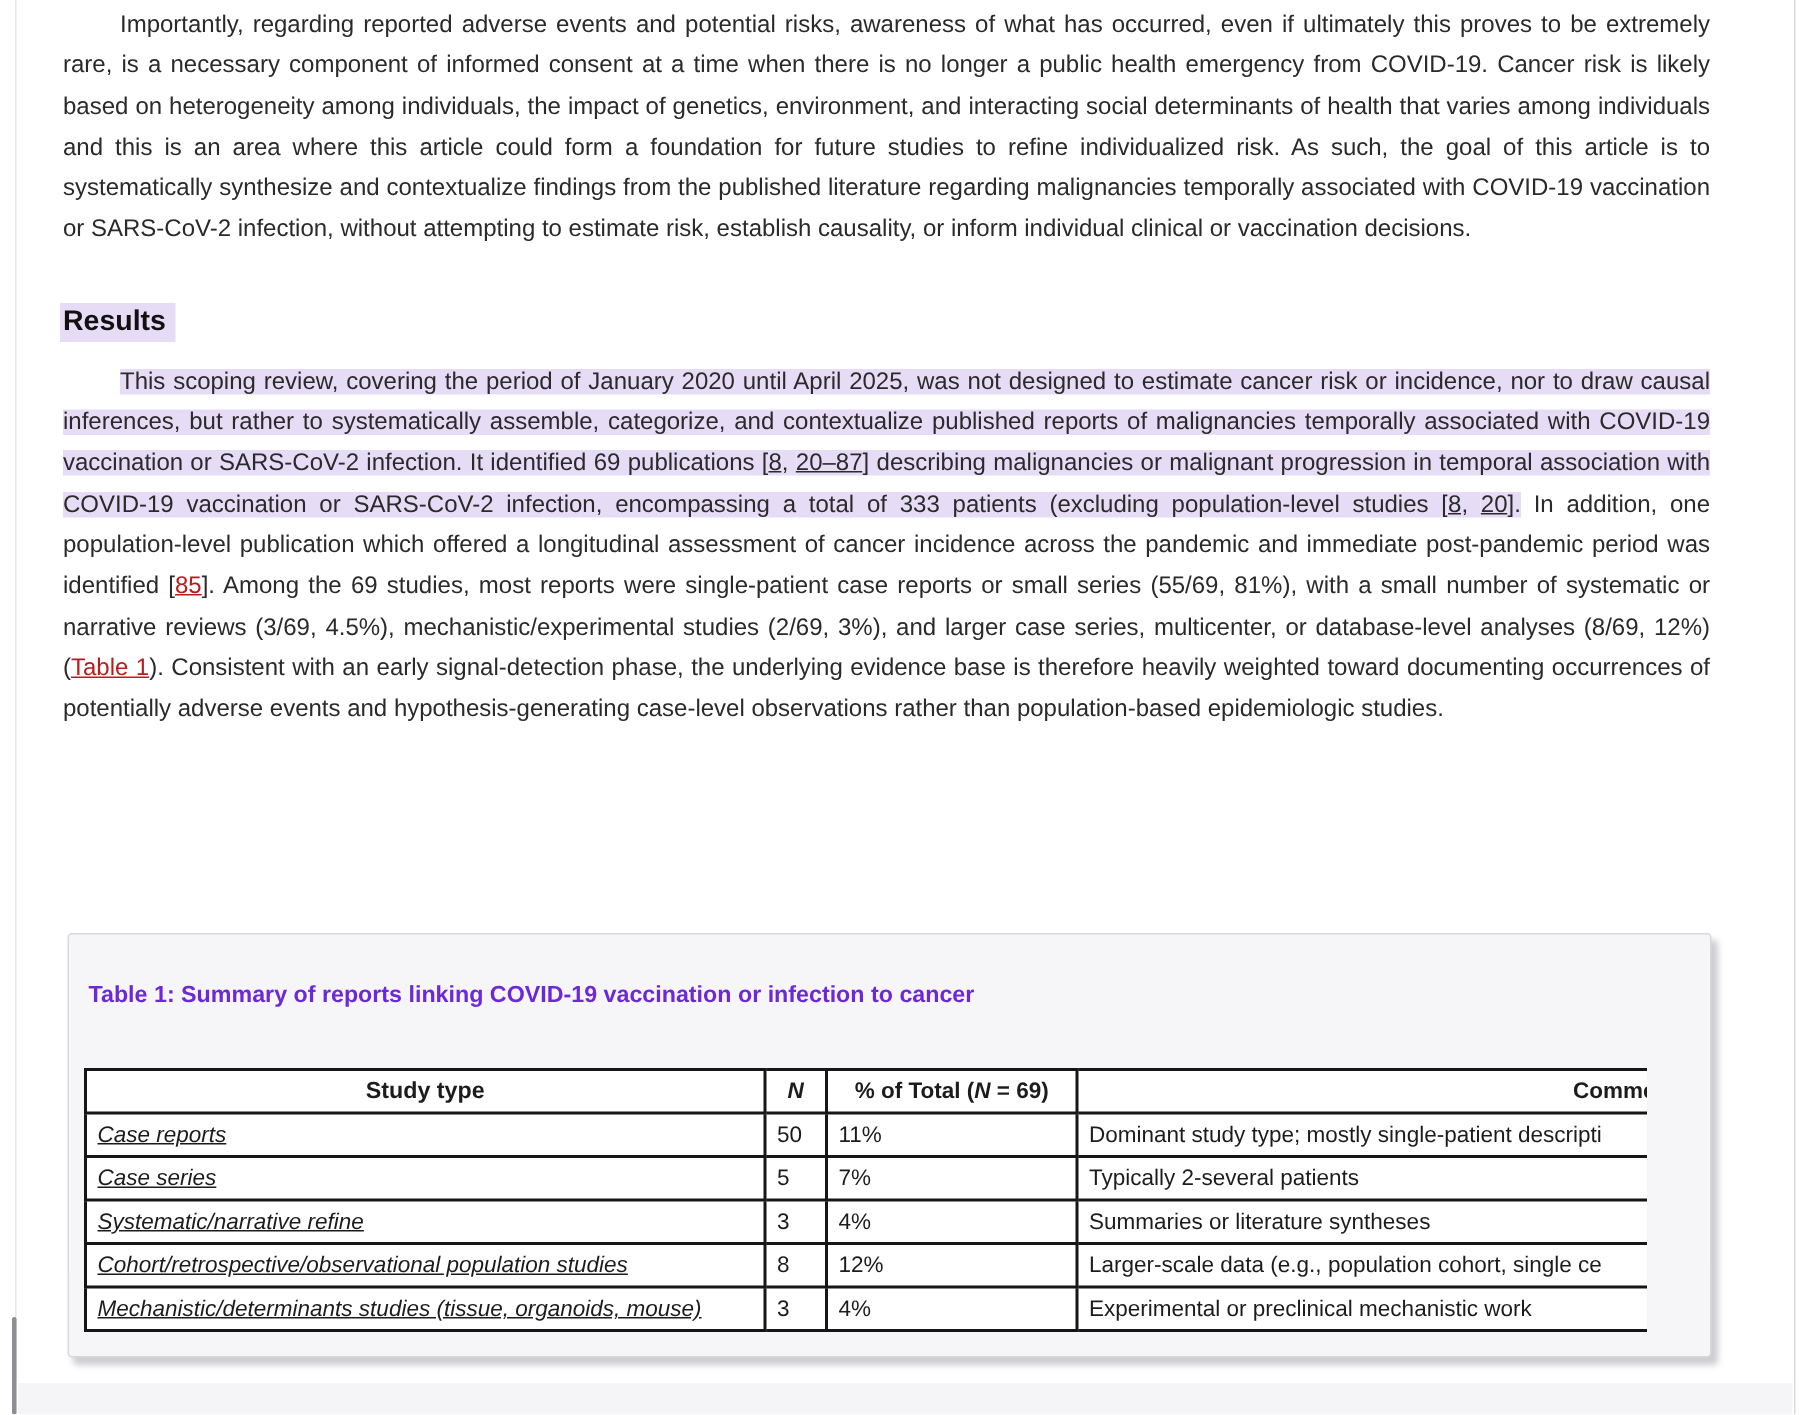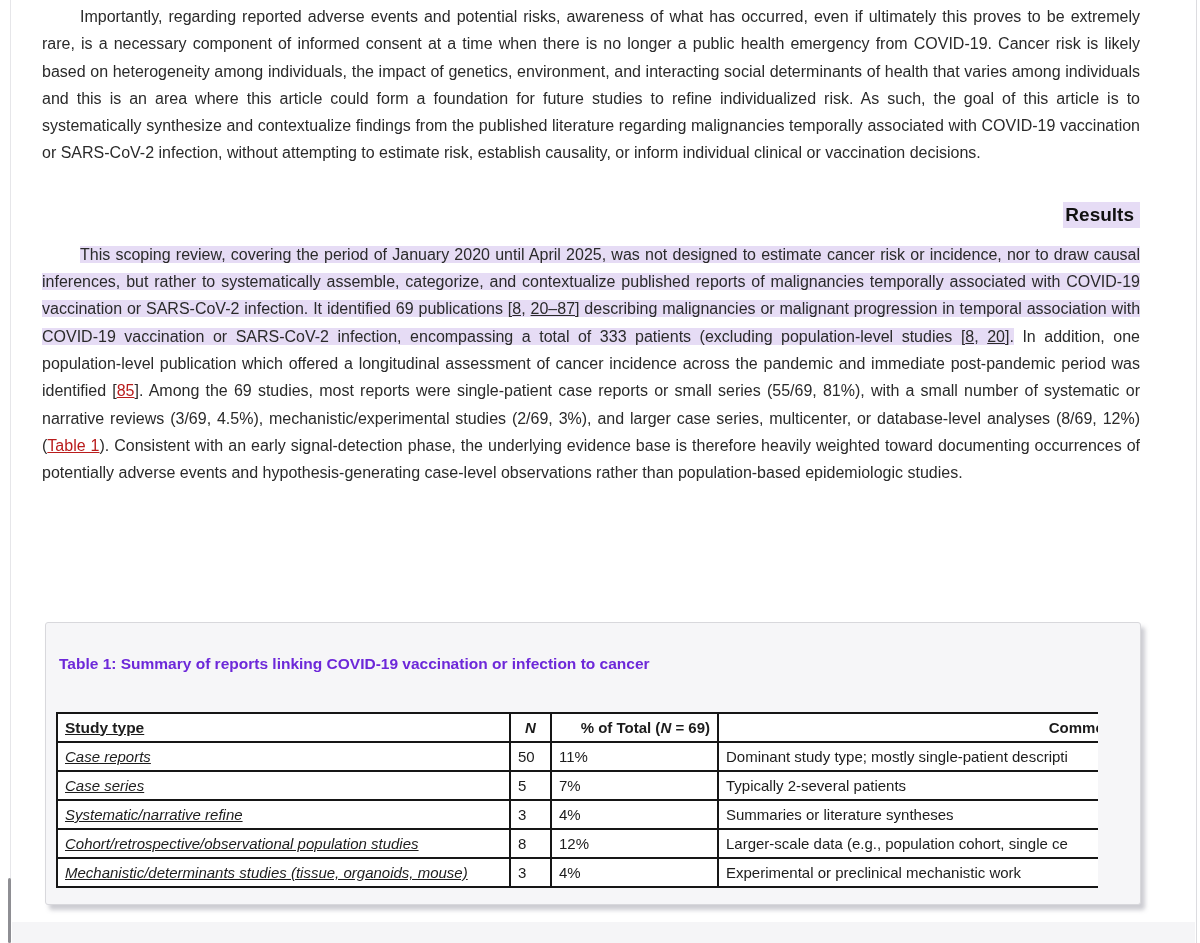--- a/index.html
+++ b/index.html
@@ -16,21 +16,21 @@
   .bottom-strip{position:absolute;left:12px;top:922px;width:1183px;height:21px;background:#f5f5f7;}
 
   .content{position:absolute;left:42px;top:0;width:1098px;}
 
   p.body-para{
     margin:0;font-size:16px;line-height:27.3px;text-align:justify;
     text-indent:38px;color:#2a2a2a;
   }
   p.intro{margin-top:3px;}
   h2.results{
-    margin:36px 0 0 0;font-size:19px;line-height:24px;font-weight:bold;color:#111;text-align:right;
+    margin:36px 0 0 0;font-size:19px;line-height:24px;font-weight:bold;color:#111;
   }
   .hl{background:#e6dcf5;}
   h2.results .hl{padding:2px 6px 3px 2px;margin-left:-2px;}
   p.results-para{margin-top:14px;}
 
   a.link-dark{color:#2a2a2a;text-decoration:underline;cursor:pointer;}
   a.link-blue{color:#b91c1c;text-decoration:underline;cursor:pointer;}
 
   
   .panel{
@@ -43,23 +43,23 @@
   .caption{margin:32px 0 0 13px;font-size:15.5px;font-weight:bold;color:#6d28d9;}
   .table-clip{margin:39px 0 0 10px;width:1042px;overflow:hidden;}
   table.summary{
     border-collapse:collapse;table-layout:fixed;width:1400px;
     background:#ffffff;font-size:15px;color:#1c1c1c;
   }
   table.summary th,table.summary td{
     border:2px solid #161616;white-space:nowrap;overflow:hidden;
     height:27px;padding:0 7px;vertical-align:middle;
   }
-  th.h-type{text-align:left;font-size:15.5px;text-decoration:underline;}
+  th.h-type{text-align:center;font-size:15.5px;}
   th.h-n{text-align:center;font-style:italic;}
-  th.h-pct{text-align:right;}
+  th.h-pct{text-align:center;}
   th.h-pct .it{font-style:italic;}
   th.h-comments{text-align:center;}
   td.c-type{font-style:italic;text-decoration:underline;}
   td.c-n,td.c-pct{text-align:left;}
 </style>
 </head>
 <body>
 
 <div class="left-line"></div>
 <div class="left-thumb"></div>

